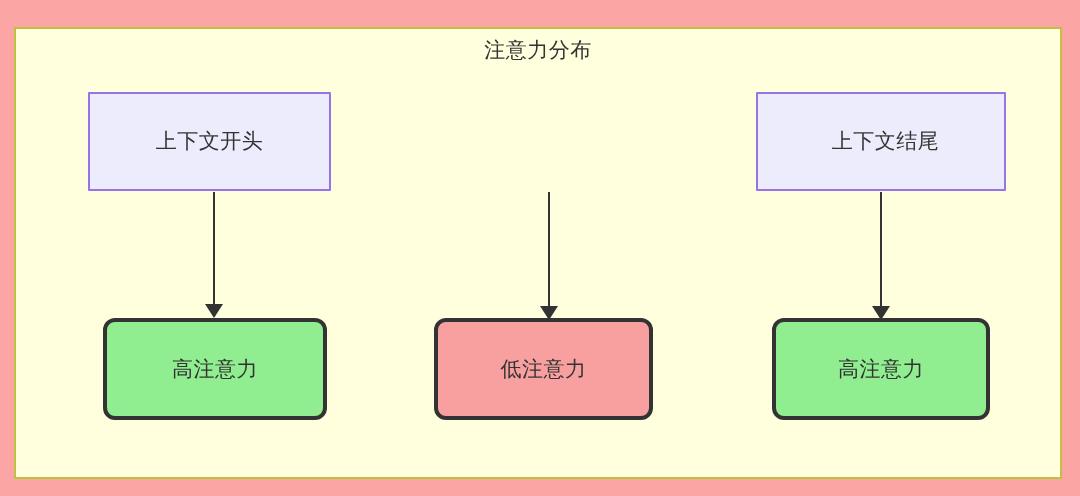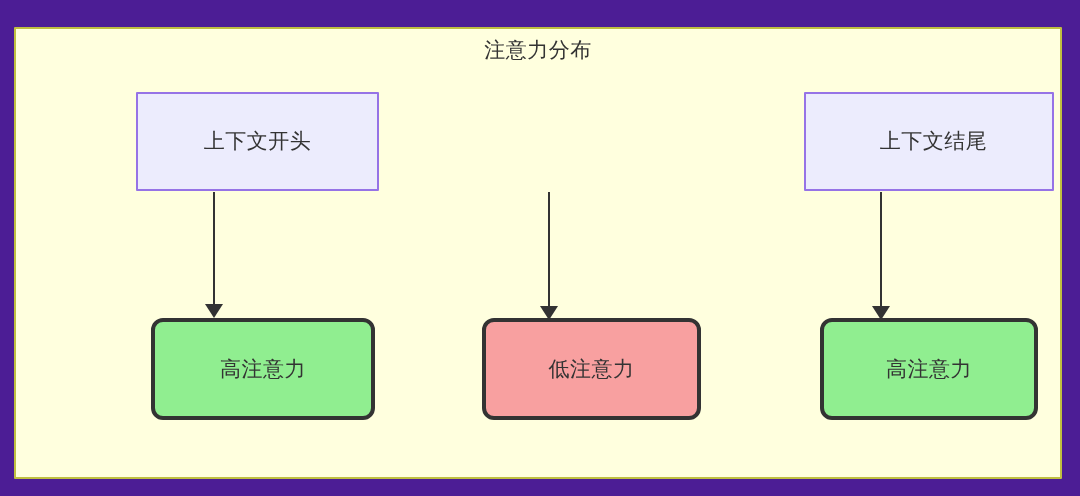--- a/index.html
+++ b/index.html
@@ -11,21 +11,21 @@
     width: 1080px;
     height: 496px;
     font-family: "Liberation Sans", "DejaVu Sans", sans-serif;
     overflow: hidden;
   }
 
   #canvas {
     position: relative;
     width: 1080px;
     height: 496px;
-    background: #4c1d95;
+    background: #fca5a5;
   }
 
   
   .subgraph {
     position: absolute;
     left: 14px;
     top: 27px;
     width: 1048px;
     height: 452px;
     box-sizing: border-box;
@@ -53,21 +53,20 @@
     box-sizing: border-box;
     display: flex;
     align-items: center;
     justify-content: center;
     text-align: center;
     color: #333333;
     font-size: 21px;
     line-height: 1.25;
     letter-spacing: 0.5px;
     white-space: nowrap;
-    margin-left: 48px;
   }
 
   .node.context {
     background: #ececfd;
     border: 2px solid #9673e6;
     border-radius: 1px;
   }
 
   .node.attention {
     border: 4px solid #333333;

